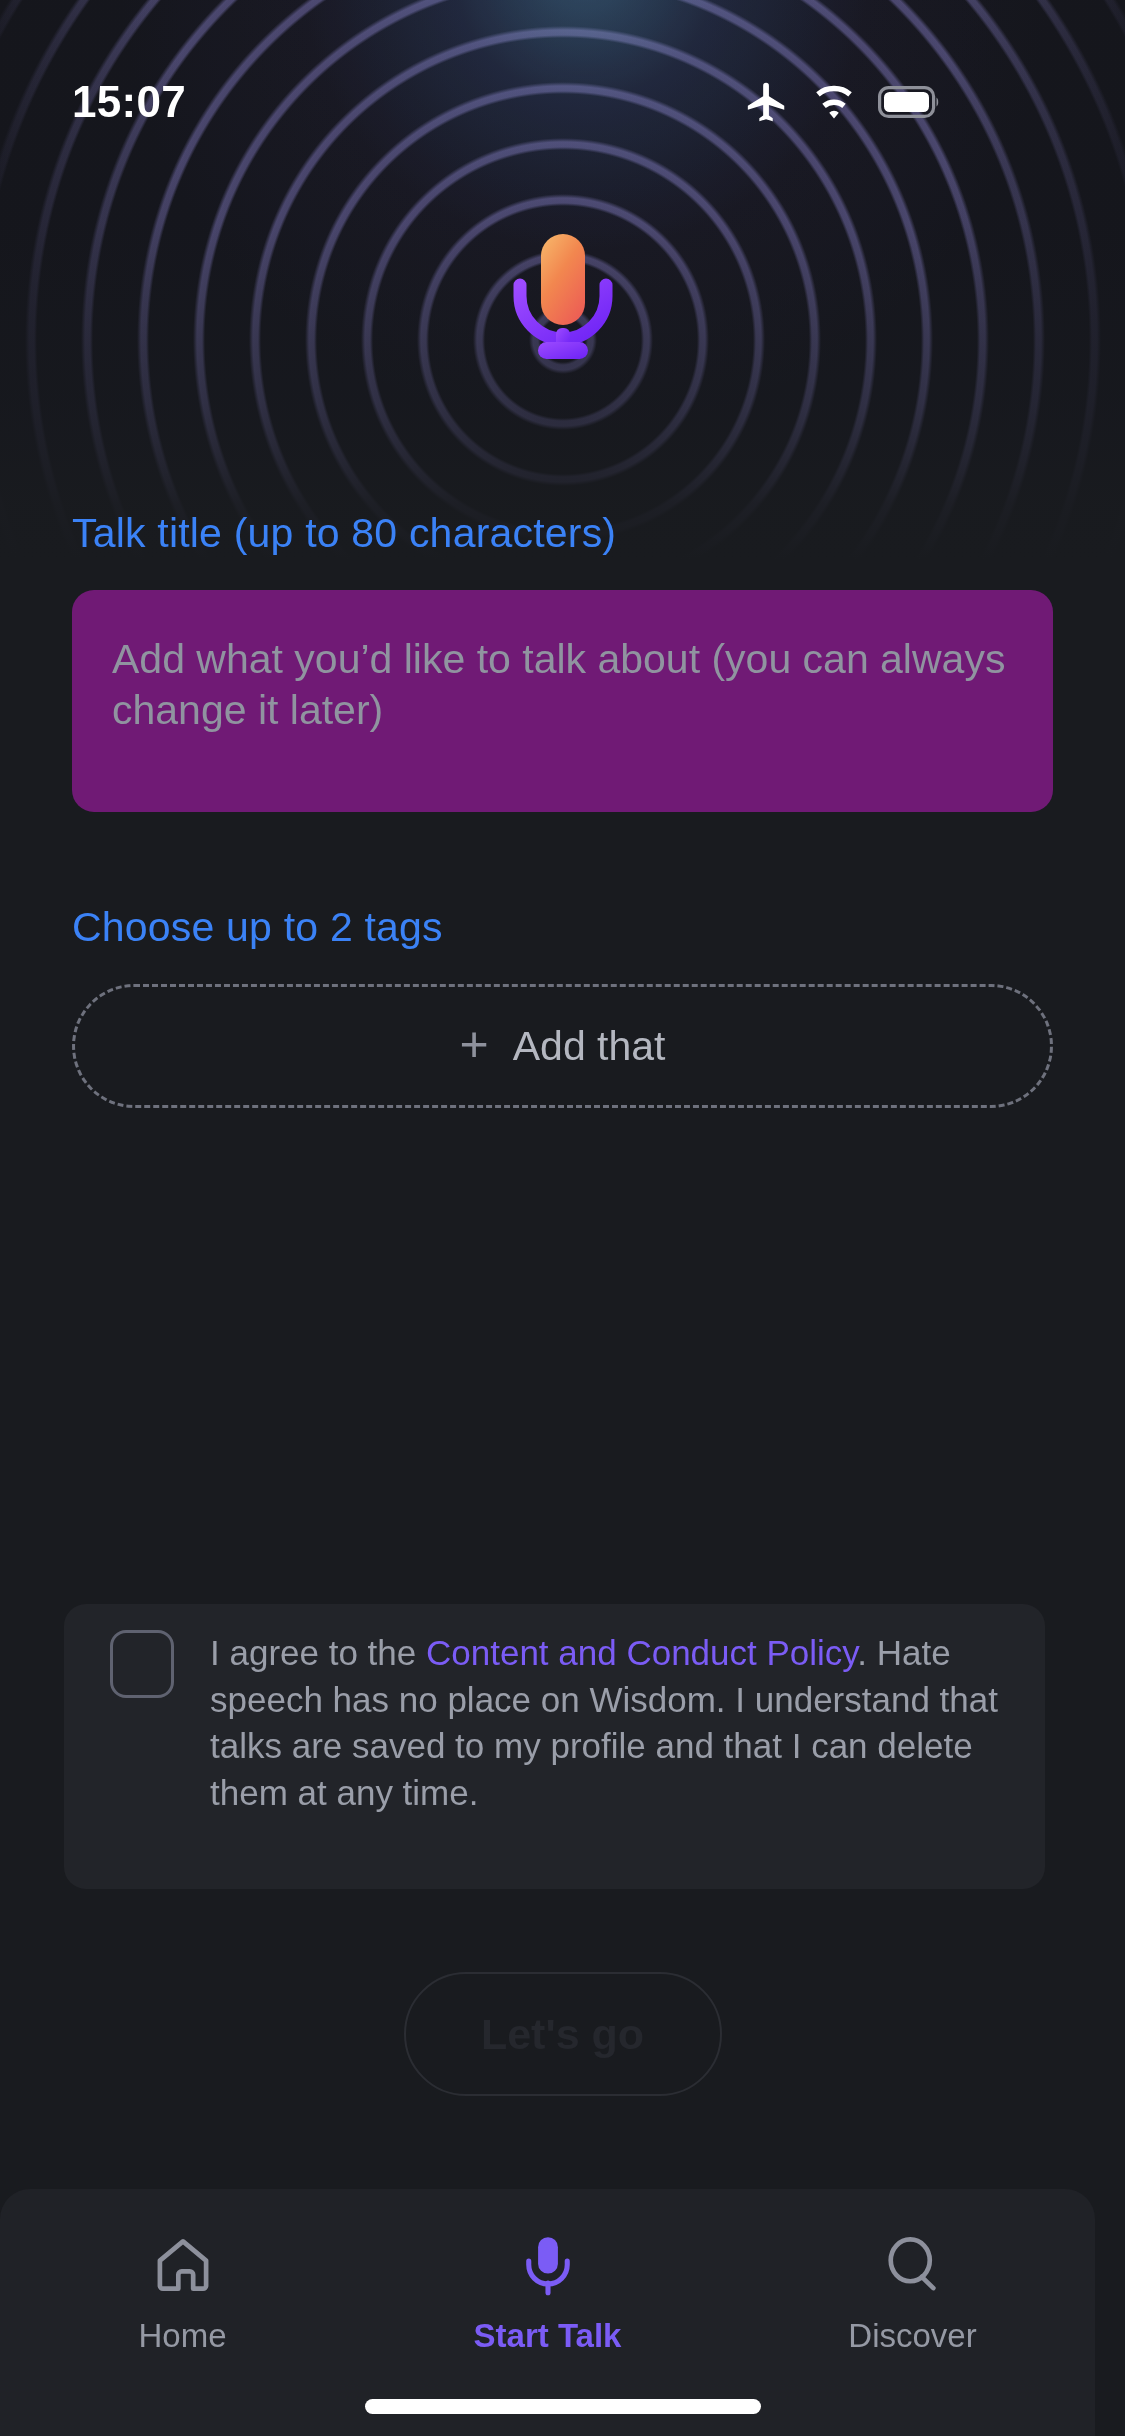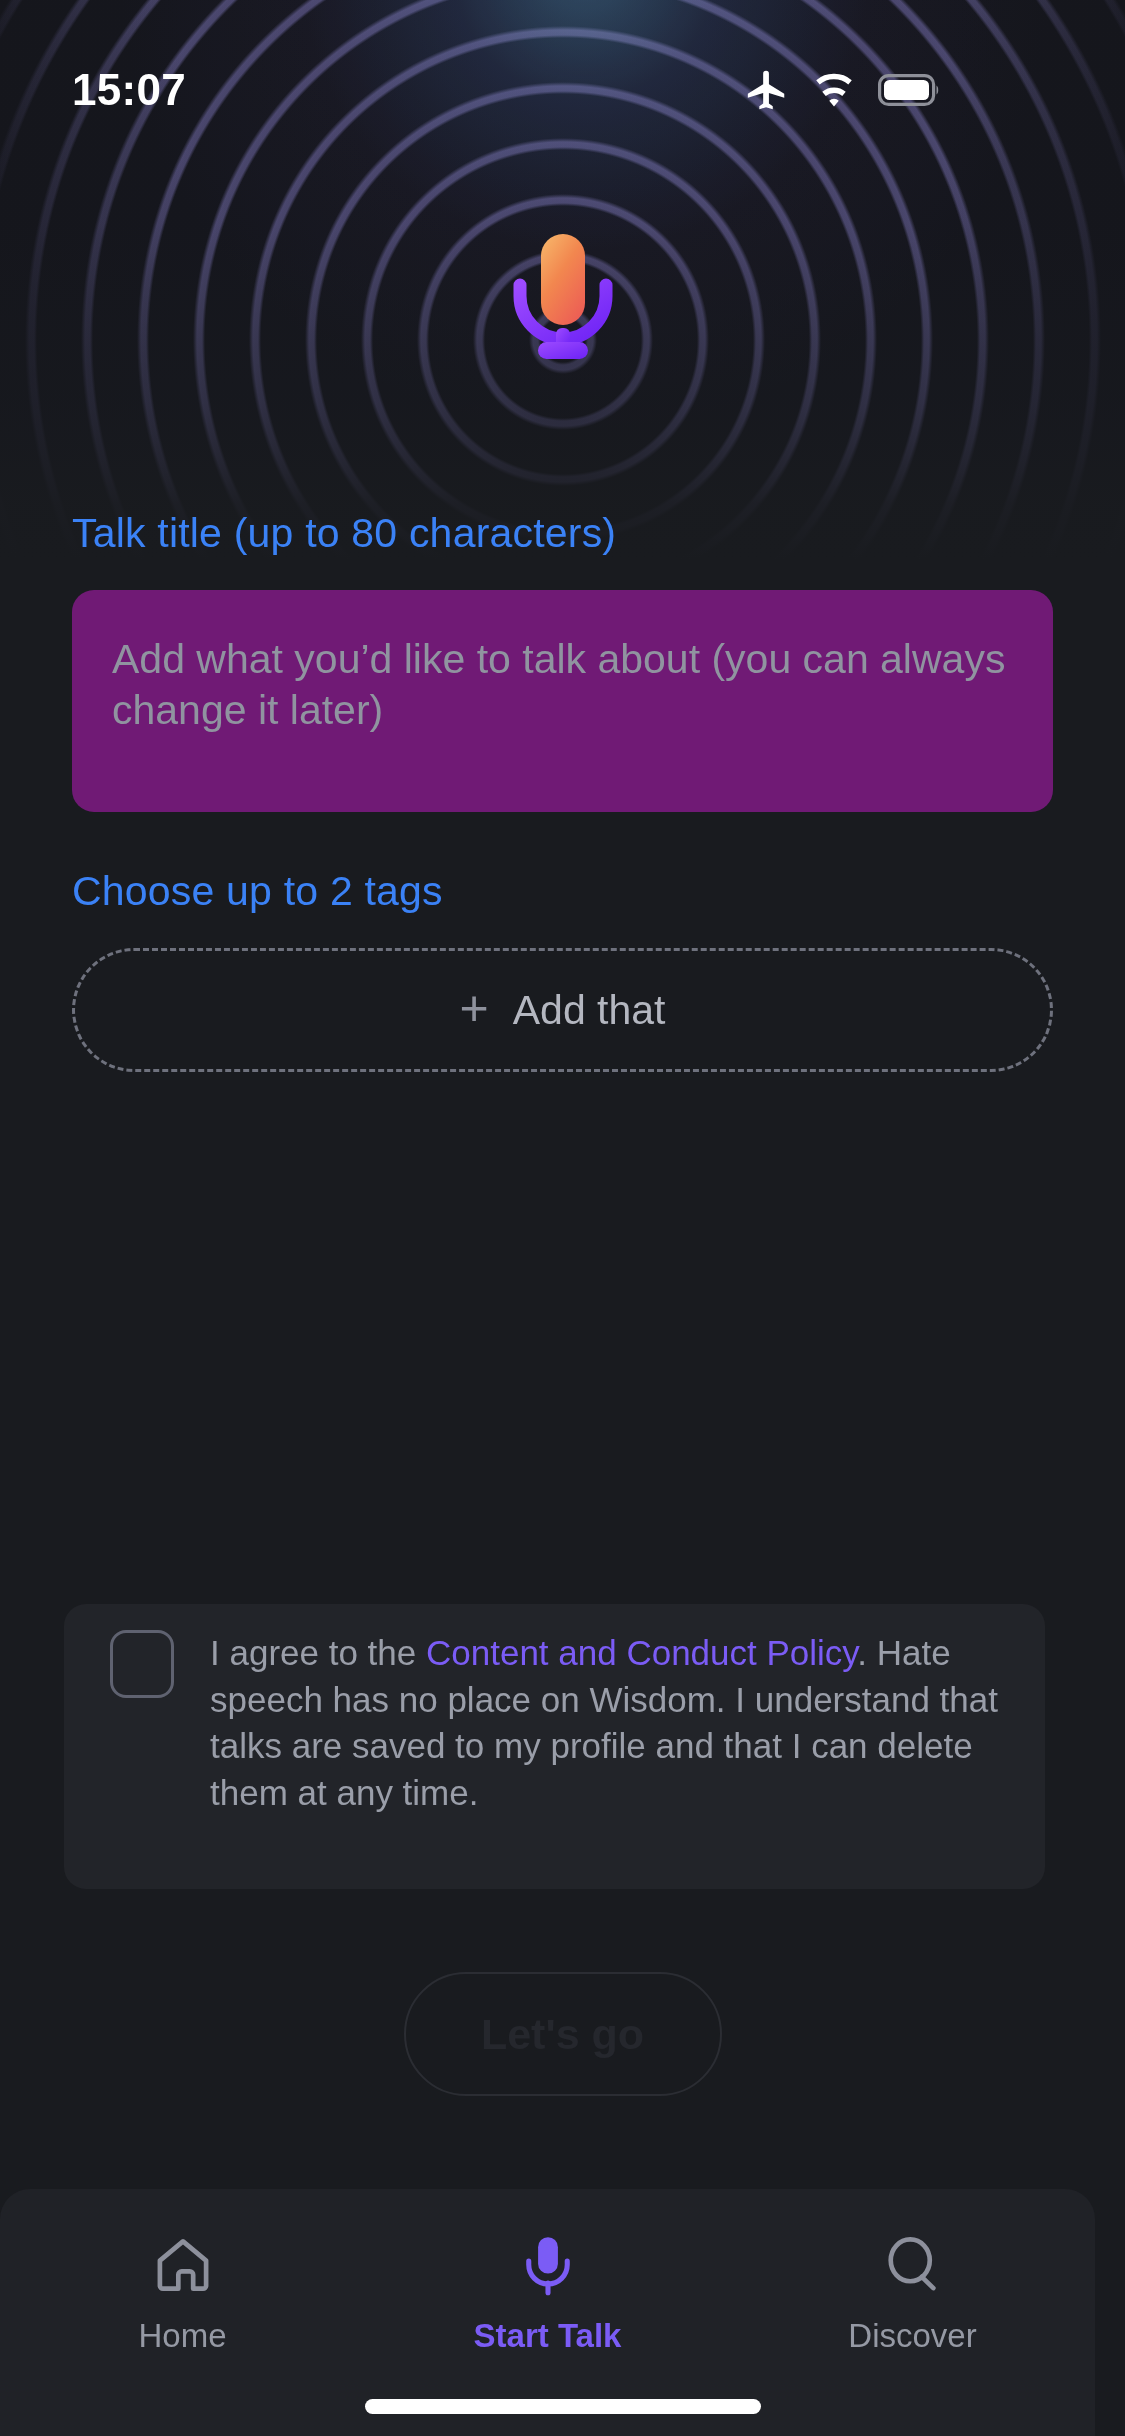--- a/index.html
+++ b/index.html
@@ -53,21 +53,21 @@
       rgba(25,27,31,0.92) 90%,
       #191b1f 100%);
   }
   .sideFade{
     position:absolute; left:0; top:0; width:1125px; height:560px;
     background:linear-gradient(to right, rgba(21,22,28,.85) 0%, rgba(21,22,28,0) 16%, rgba(21,22,28,0) 84%, rgba(21,22,28,.85) 100%);
   }
 
   
   #statusbar{
-    position:absolute; top:0; left:0; width:1012px; height:140px;
+    position:absolute; top:12px; left:0; width:1012px; height:140px;
     display:flex; align-items:center; justify-content:space-between;
     padding:40px 72px 0 72px;
     z-index:6;
   }
   #clock{ color:#fff; font-size:44px; font-weight:600; letter-spacing:.3px; }
   #status-icons{ display:flex; align-items:center; gap:22px; }
 
   
   #app-logo{
     position:absolute; left:50%; top:232px;
@@ -88,21 +88,21 @@
   #title-input{
     margin-top:33px;
     width:100%; height:222px;
     background:#701a75;
     border-radius:22px;
     padding:44px 40px 0 40px;
   }
   .placeholder{
     color:#9094a0; font-size:41px; line-height:1.25;
   }
-  #tags-label{ margin-top:56px; }
+  #tags-label{ margin-top:92px; }
   #add-tags-btn{
     margin-top:33px;
     width:100%; height:124px;
     border:3px dashed #6e717d;
     border-radius:62px;
     display:flex; align-items:center; justify-content:center;
     gap:24px;
     background:transparent;
   }
   #add-tags-btn .plus{

